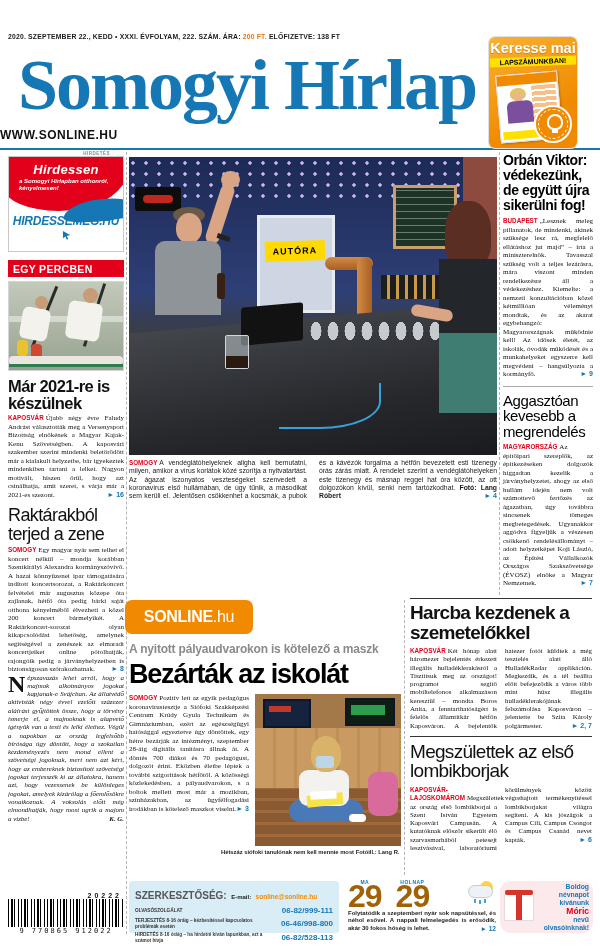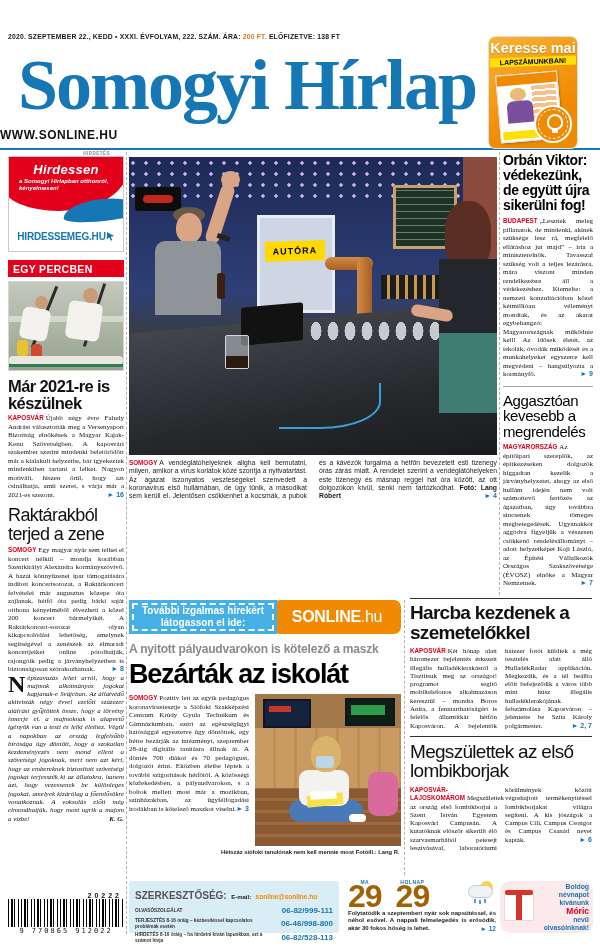--- a/index.html
+++ b/index.html
@@ -40,21 +40,21 @@
   .vsep3{left:404px;top:600px;height:275px;}
 
   
   .sidebar{position:absolute;left:8px;top:151px;width:116px;height:784px;display:flex;flex-direction:column;}
   .hird-label{font-size:4.5px;color:#888;font-weight:bold;text-align:right;padding-right:14px;letter-spacing:.5px;}
   .ad-box{position:relative;height:94px;border:1px solid #c9c9c9;background:#fff;overflow:hidden;flex:none;}
   .ad-red{position:absolute;left:-6px;top:-8px;width:124px;height:62px;background:#e2001a;border-radius:0 0 55% 45%/0 0 65% 40%;}
   .ad-blue{position:absolute;left:54px;top:42px;width:80px;height:22px;background:#1577b4;border-radius:50% 50% 50% 50%/70% 70% 30% 30%;transform:rotate(-6deg);}
   .ad-headline{position:relative;color:#fff;font-weight:bold;font-style:italic;font-size:13px;text-align:center;margin-top:5px;letter-spacing:.3px;}
   .ad-sub{position:relative;color:#fff;font-style:italic;font-size:6px;font-weight:bold;padding:1px 8px 0 10px;line-height:7px;}
-  .ad-site{position:absolute;left:0;right:0;bottom:9px;text-align:center;color:#1577b4;font-weight:bold;font-size:10px;letter-spacing:-.2px;}
+  .ad-site{position:absolute;left:0;right:0;bottom:9px;text-align:center;color:#1577b4;font-weight:bold;font-size:12px;letter-spacing:-.2px;font-style:italic;}
   .section-banner{margin-top:8px;background:#e2001a;color:#fff;font-weight:bold;font-size:10.5px;padding:3px 5px 2px;letter-spacing:.3px;flex:none;}
   .kayak{position:relative;margin-top:4px;height:88px;background:linear-gradient(180deg,#c3c9bb 0%,#a9b2a1 60%,#96a290 100%);border:1px solid #d5d5d5;overflow:hidden;flex:none;}
   .ky-streak{position:absolute;left:0;right:0;top:34px;height:6px;background:rgba(255,255,255,.45);}
   .ky-boat{position:absolute;left:0;right:0;bottom:5px;height:9px;background:#e9e7df;border-radius:4px;}
   .ky-stripe{position:absolute;left:0;right:0;bottom:3px;height:3px;background:#2e7d4f;}
   .ky-p1,.ky-p2{position:absolute;width:3px;height:66px;background:#2b2b2b;}
   .ky-p1{left:34px;top:2px;transform:rotate(22deg);}
   .ky-p2{left:84px;top:0;transform:rotate(18deg);}
   .ky-blade1{position:absolute;left:8px;bottom:14px;width:11px;height:16px;background:#e8c32e;border-radius:4px;}
   .ky-blade2{position:absolute;left:22px;bottom:10px;width:11px;height:16px;background:#d04a33;border-radius:4px;}
@@ -306,23 +306,20 @@
     </div>
     <div class="main-caption">
       <span class="kicker">SOMOGY</span><span>A vendéglátóhelyeknek aligha kell bemutatni, milyen, amikor a vírus korlátok közé szorítja a nyitvatartást. Az ágazat iszonyatos veszteségeket szenvedett a koronavírus első hullámában, de úgy tűnik, a másodikat sem kerüli el. Jelentősen csökkenhet a kocsmák, a pubok és a kávézók forgalma a hétfőn bevezetett esti tizenegy órás zárás miatt. A rendelet szerint a vendéglátóhelyeken este tizenegy és másnap reggel hat óra között, az ott dolgozókon kívül, senki nem tartózkodhat.</span>
       <span class="cap-credit">Fotó: Lang Róbert</span>
       <span class="pref">► 4</span>
     </div>
   </div>
 
   <div class="center-lower">
     <div class="sonline-banner">
-      <div class="banner-left">
-          <span>További izgalmas hírekért látogasson el ide:</span>
-        </div>
       <div class="banner-right">
           <span class="brand-bold">SONLINE</span>
           <span>.hu</span>
         </div>
     </div>
     <div class="subhead">A nyitott pályaudvarokon is kötelező a maszk</div>
     <div class="school-title">Bezárták az iskolát</div>
     <div class="school-row">
       <div class="school-text body-serif">
         <span class="kicker">SOMOGY</span><span>Pozitív lett az egyik pedagógus koronavírustesztje a Siófoki Szakképzési Centrum Krúdy Gyula Technikum és Gimnáziumban, ezért az egészségügyi hatósággal egyeztetve úgy döntöttek, egy hétre bezárják az intézményt, szeptember 28-áig digitális tanításra állnak át. A döntés 700 diákot és 70 pedagógust, dolgozót érint. Eközben életbe léptek a további szigorítások hétfőtől. A közösségi közlekedésben, a pályaudvarokon, s a boltok mellett most már a mozikban, színházakban, az ügyfélfogadási irodákban is kötelező maszkot viselni.</span>

